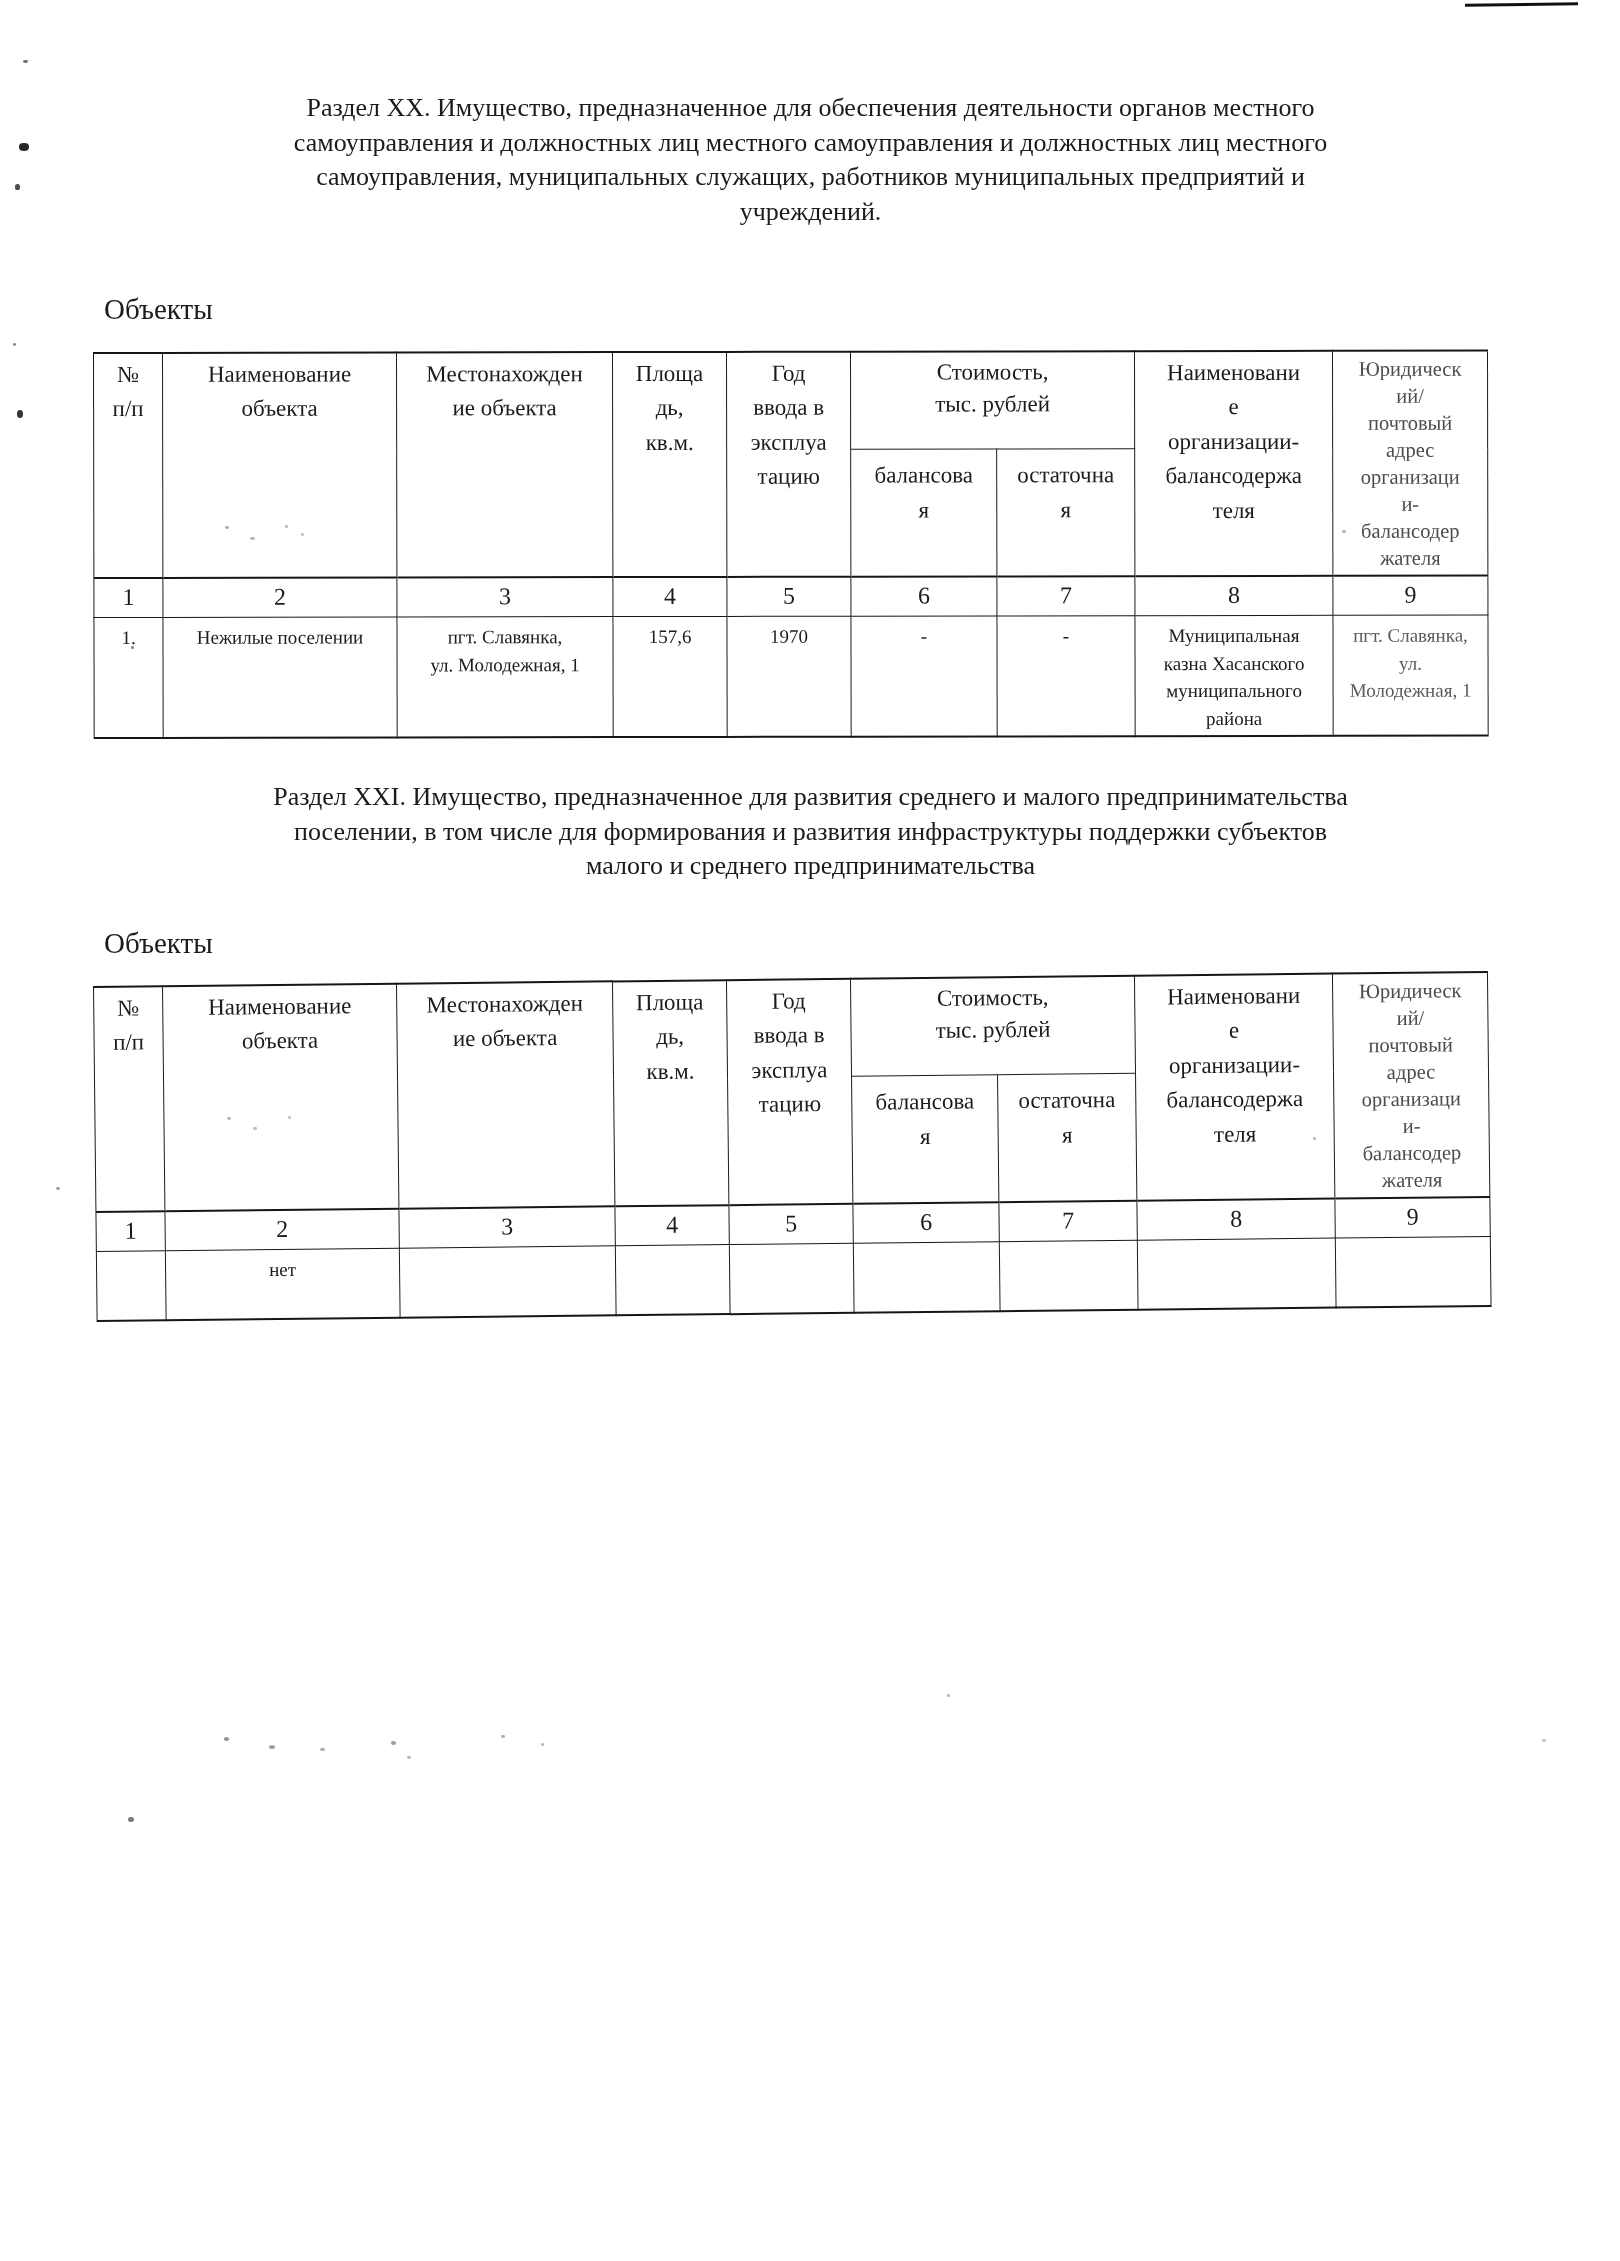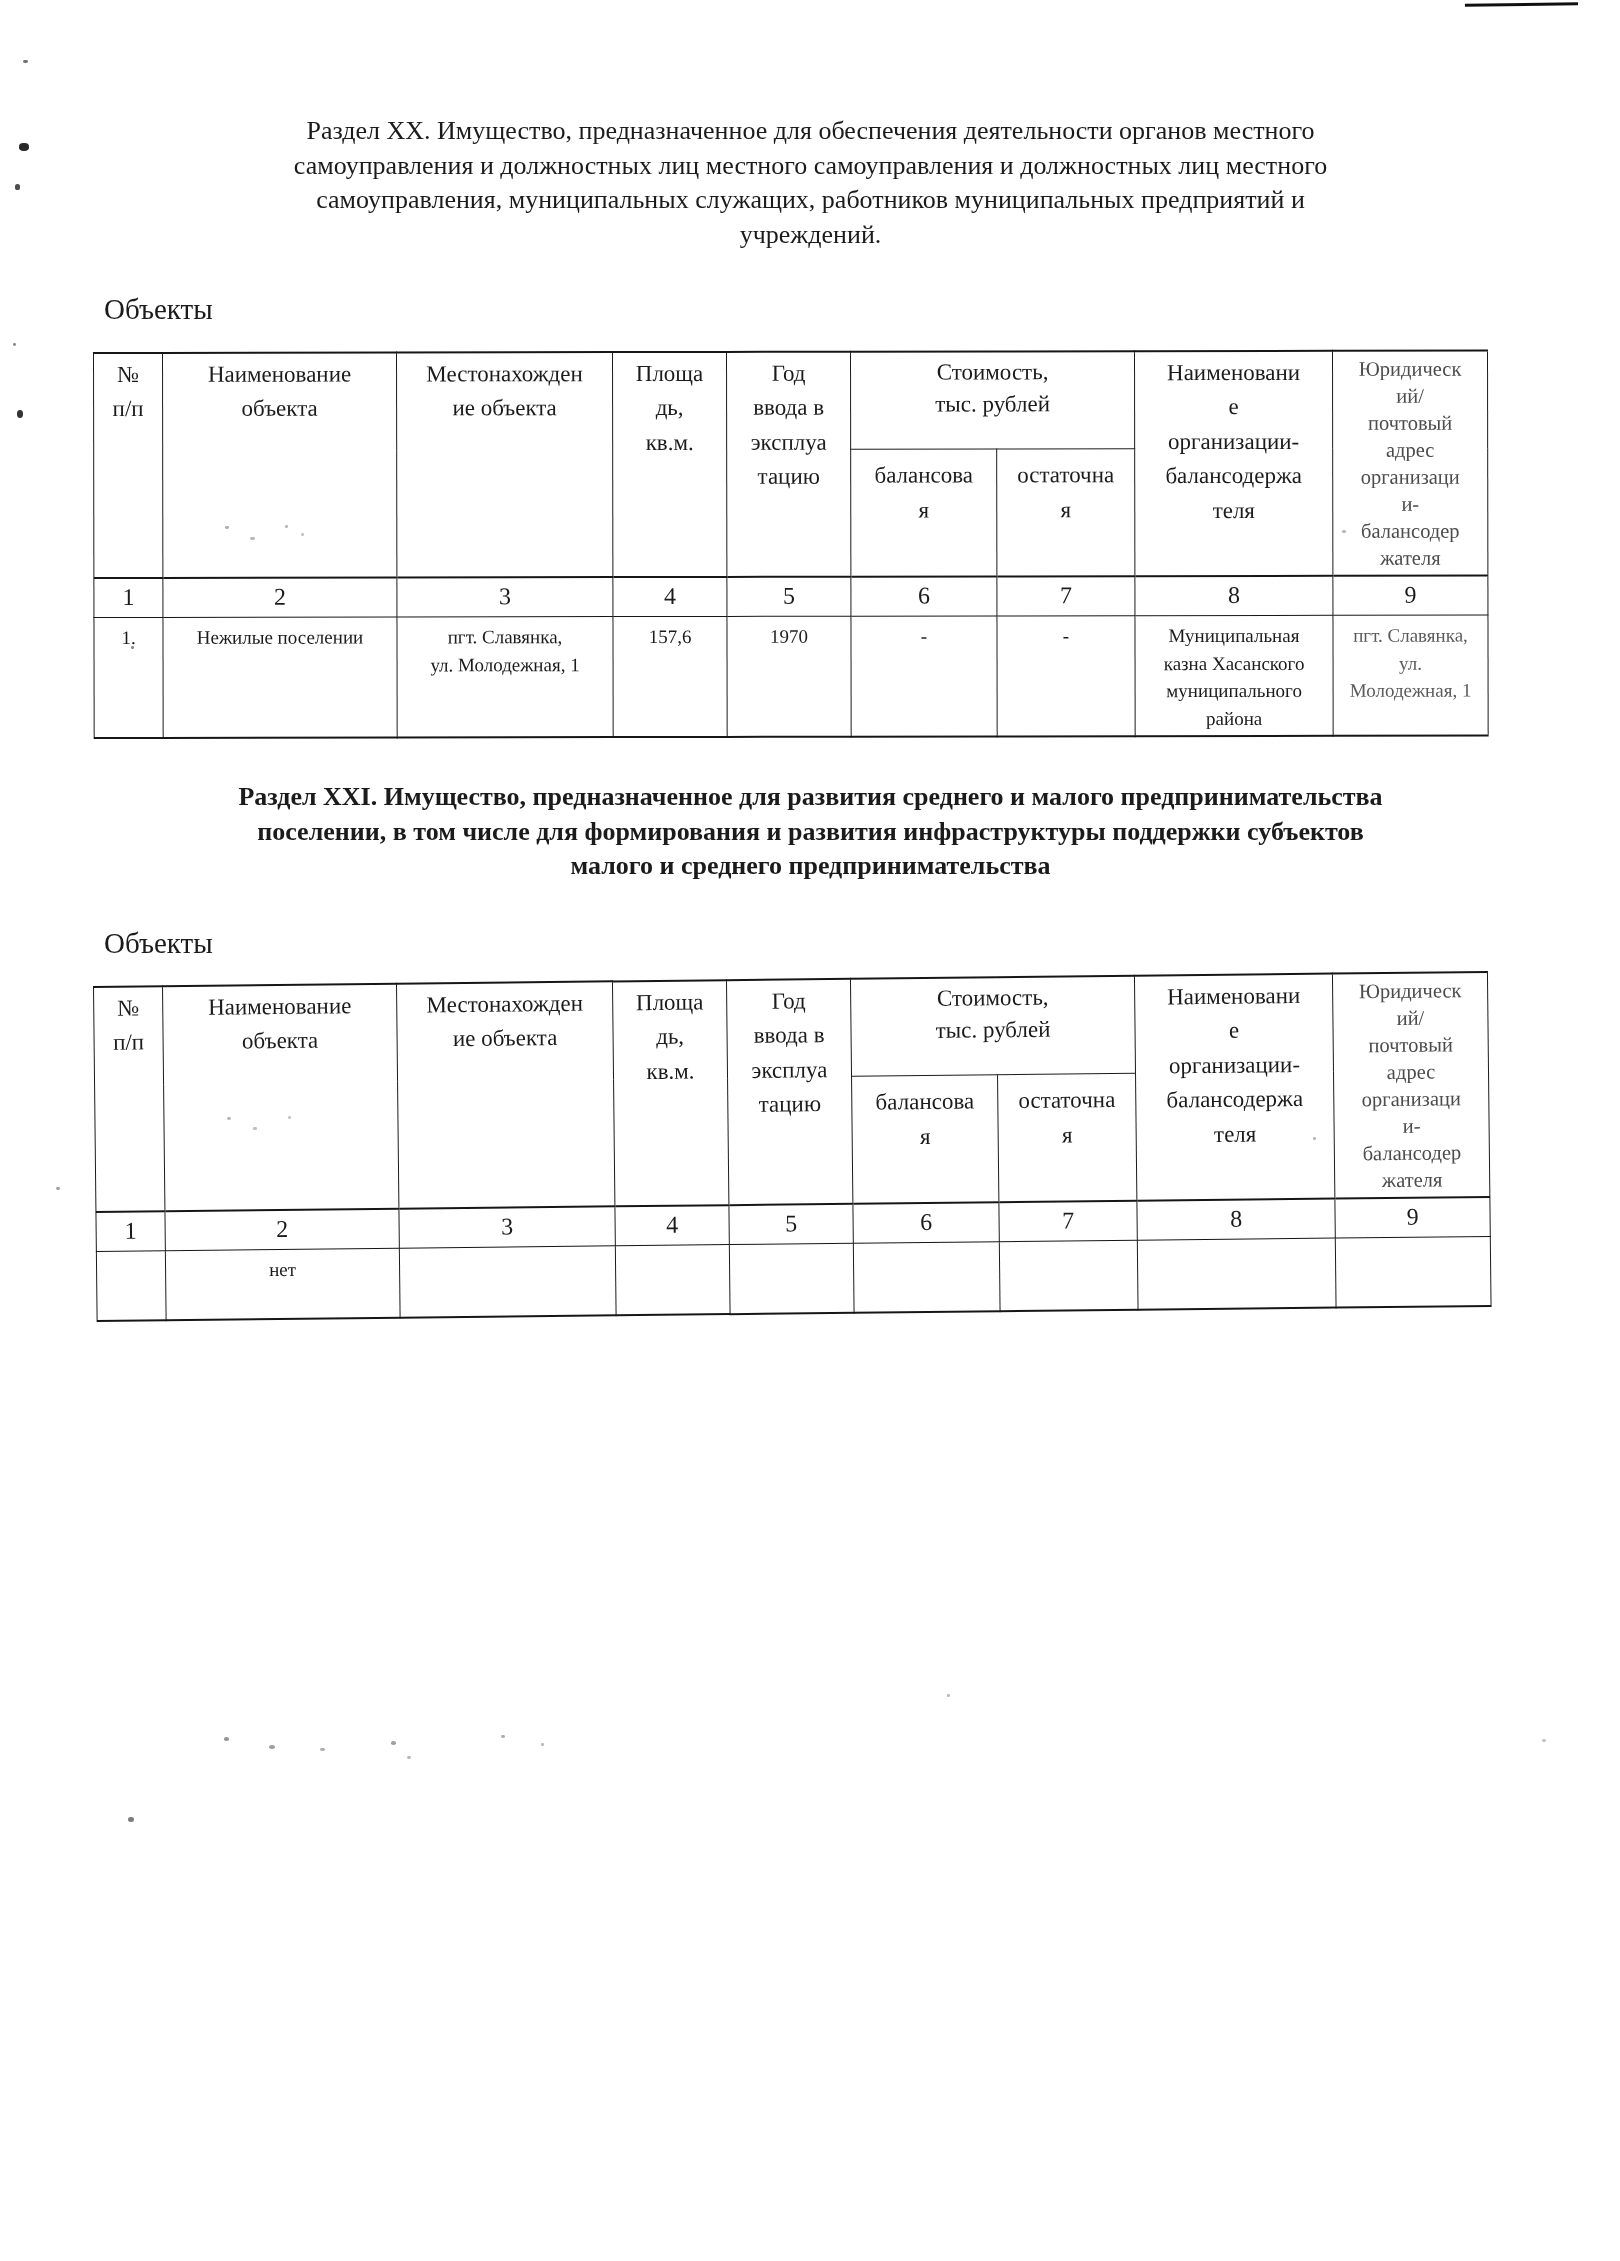--- a/index.html
+++ b/index.html
@@ -82,21 +82,21 @@
 <div class="speck" style="left:269px;top:1745px;width:5.8px;height:3.8px;opacity:.4"></div>
 <div class="speck" style="left:320px;top:1748px;width:4.5px;height:3.2px;opacity:.35"></div>
 <div class="speck" style="left:391px;top:1741px;width:5.1px;height:3.8px;opacity:.4"></div>
 <div class="speck" style="left:407px;top:1756px;width:3.8px;height:3.2px;opacity:.3"></div>
 <div class="speck" style="left:501px;top:1735px;width:3.8px;height:3.2px;opacity:.35"></div>
 <div class="speck" style="left:541px;top:1743px;width:3.2px;height:2.6px;opacity:.3"></div>
 <div class="speck" style="left:947px;top:1694px;width:3.2px;height:2.6px;opacity:.3"></div>
 <div class="speck" style="left:128px;top:1817px;width:5.8px;height:4.5px;opacity:.55"></div>
 <div class="speck" style="left:1542px;top:1739px;width:3.8px;height:3.2px;opacity:.25"></div>
 
-<div class="section-title" style="top:114px;">Раздел XX. Имущество, предназначенное для обеспечения деятельности органов местного
+<div class="section-title" style="top:91px;">Раздел XX. Имущество, предназначенное для обеспечения деятельности органов местного
 самоуправления и должностных лиц местного самоуправления и должностных лиц местного
 самоуправления, муниципальных служащих, работников муниципальных предприятий и
 учреждений.</div>
 
 <div class="objects-label" style="top:293px;left:104px;">Объекты</div>
 
 <div class="tbl-wrap" style="top:352px;transform:rotate(-0.1deg);transform-origin:left top;">
   <table class="doc">
     <colgroup>
       <col style="width:69px">
@@ -171,21 +171,21 @@
 муниципального
 района</td>
       <td class="addr-cell">пгт. Славянка,
 ул.
 Молодежная, 1</td>
     </tr>
   </tbody>
     </table>
 </div>
 
-<div class="section-title" style="top:780px;font-weight:bold;">Раздел XXI. Имущество, предназначенное для развития среднего и малого предпринимательства
+<div class="section-title" style="top:780px;">Раздел XXI. Имущество, предназначенное для развития среднего и малого предпринимательства
 поселении, в том числе для формирования и развития инфраструктуры поддержки субъектов
 малого и среднего предпринимательства</div>
 
 <div class="objects-label" style="top:927px;left:104px;">Объекты</div>
 
 <div class="tbl-wrap" style="top:986px;transform:rotate(-0.62deg);transform-origin:left top;">
   <table class="doc">
     <colgroup>
       <col style="width:69px">
         <col style="width:234px">

